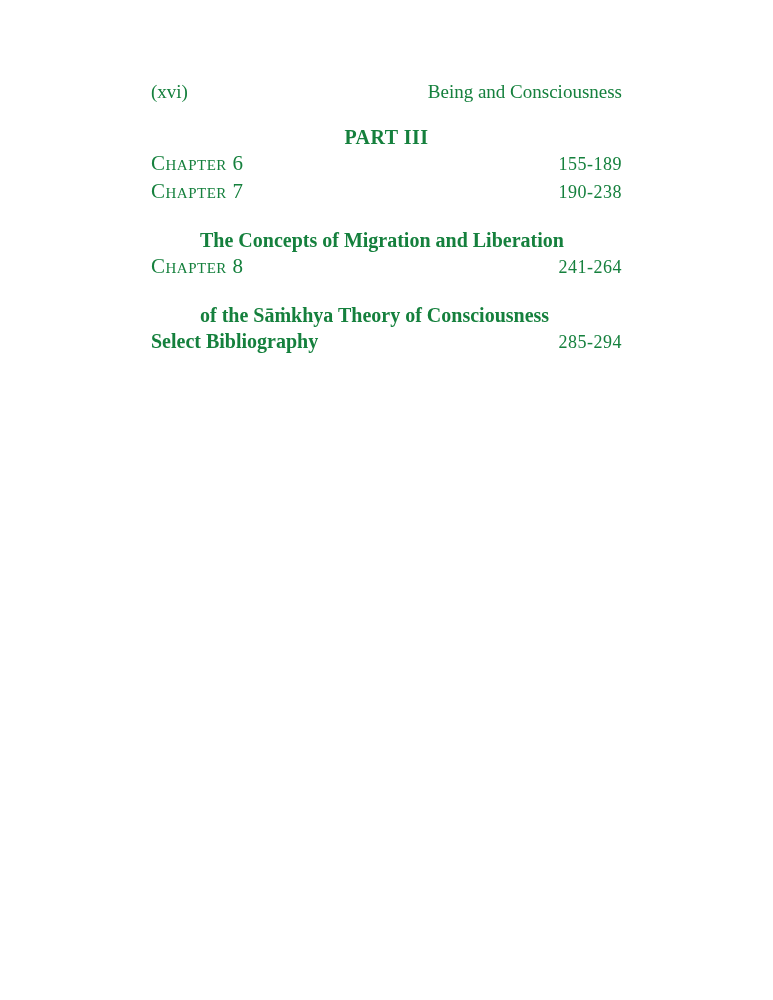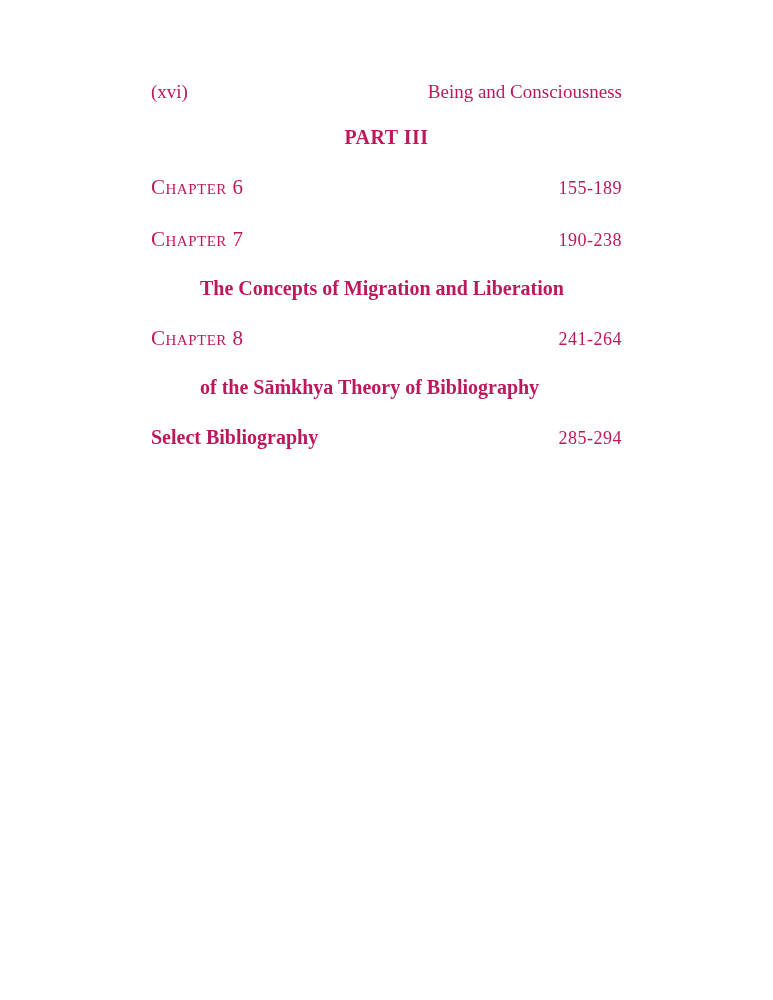--- a/index.html
+++ b/index.html
@@ -5,21 +5,21 @@
   html, body {
     margin: 0;
     padding: 0;
     background: #ffffff;
   }
   .page {
     position: relative;
     width: 773px;
     height: 1000px;
     background: #ffffff;
-    color: #be185d;
+    color: #15803d;
     font-family: "Liberation Serif", "DejaVu Serif", serif;
     box-sizing: border-box;
     padding: 80px 151px 0 151px;
     overflow: hidden;
   }
   .running-head {
     display: flex;
     justify-content: space-between;
     align-items: baseline;
     font-size: 19px;
@@ -38,21 +38,20 @@
     margin-top: 20px;
     letter-spacing: 0.5px;
   }
   .toc {
     margin-top: 0;
   }
   .toc-row {
     display: flex;
     justify-content: space-between;
     align-items: baseline;
-    margin-top: 24px;
     line-height: 27px;
   }
   .toc-label-chapter {
     font-size: 21px;
     font-variant: small-caps;
     letter-spacing: 0.5px;
   }
   .toc-label-section {
     font-size: 20px;
     font-weight: bold;
@@ -101,21 +100,21 @@
           <div><span>The Concepts of Migration and Liberation</span></div>
         </div>
       </div>
 
     <div>
       <div class="toc-row">
         <span class="toc-label-chapter">Chapter 8</span>
         <span class="toc-pages">241-264</span>
       </div>
     <div class="toc-title">
-          <div><span>of the Sāṁkhya Theory of Bibliography</span></div>
+          <div><span>of the Sāṁkhya Theory of Consciousness</span></div>
         </div>
       </div>
 
 
     <div>
       <div class="toc-row">
         <span class="toc-label-section">Select Bibliography</span>
         <span class="toc-pages">285-294</span>
       </div>
     </div>

